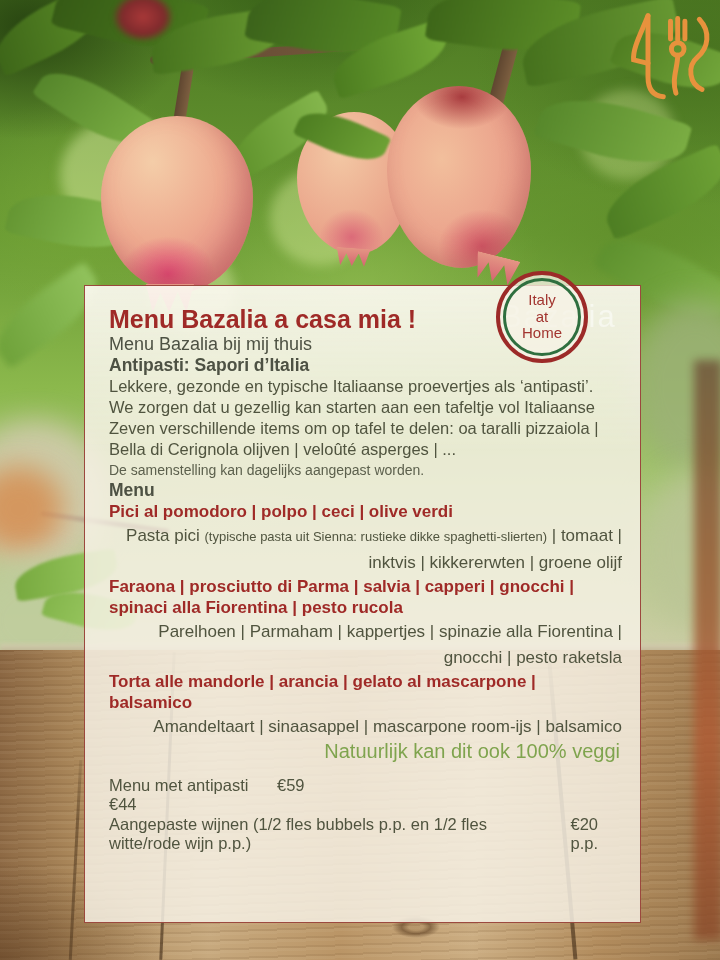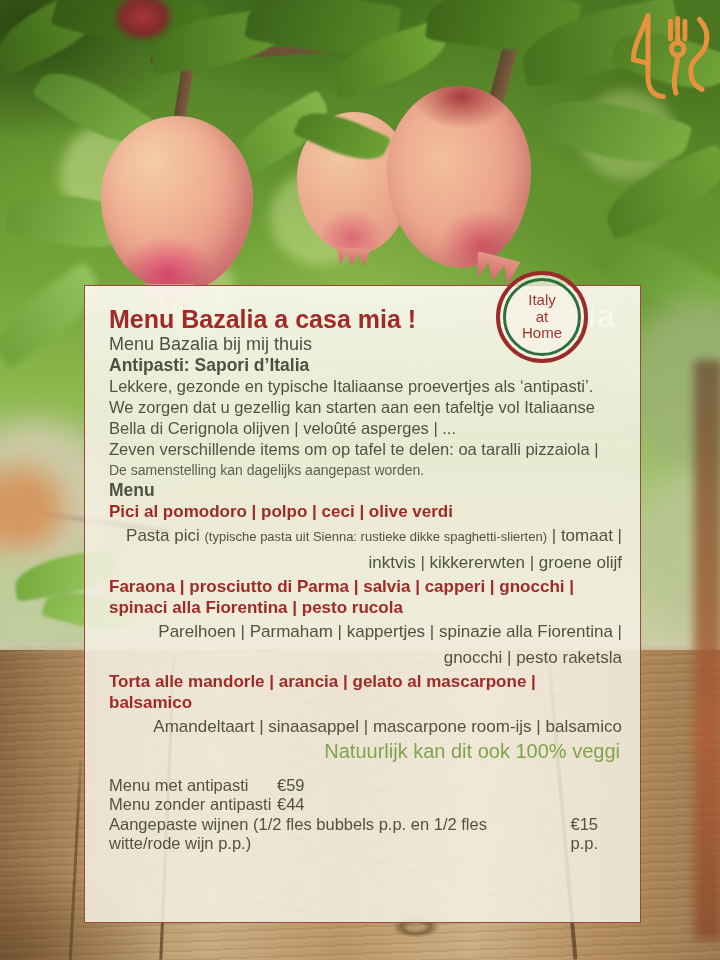--- a/index.html
+++ b/index.html
@@ -197,22 +197,22 @@
 
   <div class="abs watermark">Bazalia</div>
 
   <div class="abs panel">
     <h1 class="title">Menu Bazalia a casa mia !</h1>
     <p class="subtitle">Menu Bazalia bij mij thuis</p>
 
     <h2 class="sec-head">Antipasti: Sapori d’Italia</h2>
     <p class="desc">Lekkere, gezonde en typische Italiaanse proevertjes als ‘antipasti’.</p>
     <p class="desc">We zorgen dat u gezellig kan starten aan een tafeltje vol Italiaanse</p>
+    <p class="desc">Zeven verschillende items om op tafel te delen: oa taralli pizzaiola |</p>
     <p class="desc">Bella di Cerignola olijven | veloûté asperges | ...</p>
-    <p class="desc">Zeven verschillende items om op tafel te delen: oa taralli pizzaiola |</p>
     <p class="note">De samenstelling kan dagelijks aangepast worden.</p>
 
     <h2 class="menu-head">Menu</h2>
 
     <div class="course">
       <p class="ital">Pici al pomodoro | polpo | ceci | olive verdi</p>
       <p class="dutch"><span>Pasta pici </span><span class="small">(typische pasta uit Sienna: rustieke dikke spaghetti-slierten)</span><span> | tomaat | inktvis | kikkererwten | groene olijf</span></p>
     </div>
 
     <div class="course">
@@ -226,26 +226,25 @@
     </div>
 
     <p class="veggi">Natuurlijk kan dit ook 100% veggi</p>
 
     <div class="pricing">
       <div class="row">
         <span class="label">Menu met antipasti</span>
         <span class="price">€59</span>
       </div>
       <div class="row">
-        <span class="label">Menu zonder antipasti</span>
         <span class="price">€44</span>
       </div>
       <div class="row">
         <span class="label">Aangepaste wijnen (1/2 fles bubbels p.p. en 1/2 fles witte/rode wijn p.p.)</span>
-        <span class="price">€15 p.p.</span>
+        <span class="price">€20 p.p.</span>
       </div>
     </div>
   </div>
 
   <div class="abs badge">
     <div class="badge-inner">
       <span>Italy</span>
       <span>at</span>
       <span>Home</span>
     </div>

